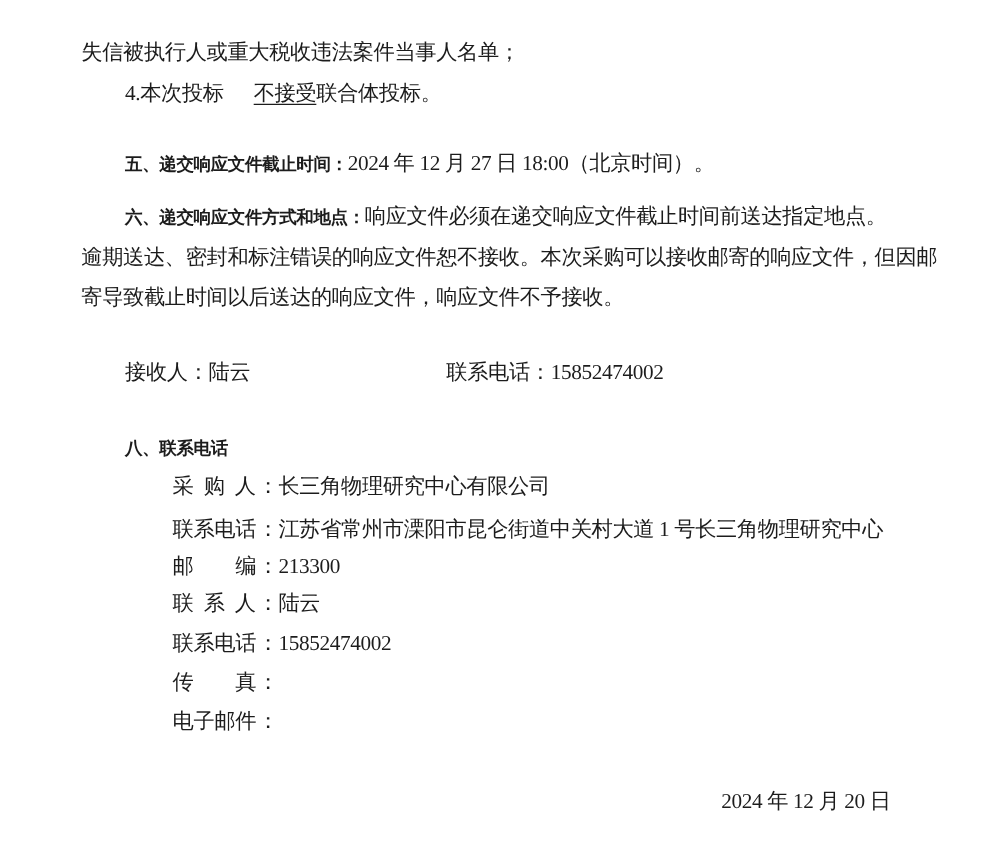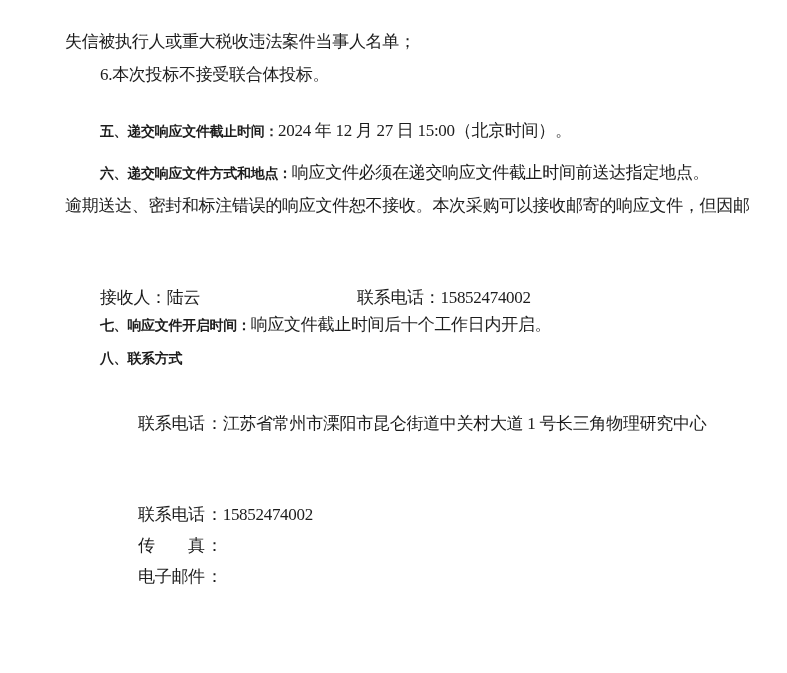--- a/index.html
+++ b/index.html
@@ -20,59 +20,65 @@
     white-space: pre;
     line-height: 22px;
   }
   
   .hd {
     font-weight: bold;
     font-family: "Liberation Sans", "DejaVu Sans", sans-serif;
     font-size: 14px;
   }
   .u {
+    text-decoration: underline;
     text-underline-offset: 3px;
+    margin-left: 24px;
   }
   
   .lbl {
     display: inline-block;
     width: 68px;
     white-space: pre;
   }
 </style>
 </head>
 <body>
 
 <div class="page">
 
   <p class="ln" style="left:65px; top:31px"><span>失信被执行人或重大税收违法案件当事人名单；</span></p>
 
-  <p class="ln" style="left:100px; top:64px"><span>6.本次投标</span><span class="u">不接受</span><span>联合体投标。</span></p>
+  <p class="ln" style="left:100px; top:64px"><span>4.本次投标</span><span class="u">不接受</span><span>联合体投标。</span></p>
 
-  <p class="ln" style="left:100px; top:120px"><span class="hd">五、递交响应文件截止时间：</span><span>2024 年 12 月 27 日 15:00（北京时间）。</span></p>
+  <p class="ln" style="left:100px; top:120px"><span class="hd">五、递交响应文件截止时间：</span><span>2024 年 12 月 27 日 18:00（北京时间）。</span></p>
 
   <p class="ln" style="left:100px; top:162px"><span class="hd">六、递交响应文件方式和地点：</span><span>响应文件必须在递交响应文件截止时间前送达指定地点。</span></p>
 
   <p class="ln" style="left:65px; top:195px"><span>逾期送达、密封和标注错误的响应文件恕不接收。本次采购可以接收邮寄的响应文件，但因邮</span></p>
 
+  <p class="ln" style="left:65px; top:227px"><span>寄导致截止时间以后送达的响应文件，响应文件不予接收。</span></p>
 
 
   <p class="ln" style="left:100px; top:287px"><span>接收人</span><span>：</span><span>陆云</span></p>
 
   <p class="ln" style="left:357px; top:287px"><span>联系电话</span><span>：</span><span>15852474002</span></p>
 
-  <p class="ln" style="left:100px; top:314px"><span class="hd">七、响应文件开启时间：</span><span>响应文件截止时间后十个工作日内开启。</span></p>
 
-  <p class="ln" style="left:100px; top:347px"><span class="hd">八、联系方式</span></p>
+  <p class="ln" style="left:100px; top:347px"><span class="hd">八、联系电话</span></p>
 
+  <p class="ln" style="left:138px; top:378px"><span class="lbl">采 购 人</span><span>：</span><span>长三角物理研究中心有限公司</span></p>
 
   <p class="ln" style="left:138px; top:413px"><span class="lbl">联系电话</span><span>：</span><span>江苏省常州市溧阳市昆仑街道中关村大道 1 号长三角物理研究中心</span></p>
 
+  <p class="ln" style="left:138px; top:442px"><span class="lbl">邮　　编</span><span>：</span><span>213300</span></p>
 
+  <p class="ln" style="left:138px; top:472px"><span class="lbl">联 系 人</span><span>：</span><span>陆云</span></p>
 
   <p class="ln" style="left:138px; top:504px"><span class="lbl">联系电话</span><span>：</span><span>15852474002</span></p>
 
   <p class="ln" style="left:138px; top:535px"><span class="lbl">传　　真</span><span>：</span><span></span></p>
 
   <p class="ln" style="left:138px; top:566px"><span class="lbl">电子邮件</span><span>：</span><span></span></p>
 
+  <p class="ln" style="left:577px; top:630px"><span>2024 年 12 月 20 日</span></p>
 
 </div>
 
 </body></html>

